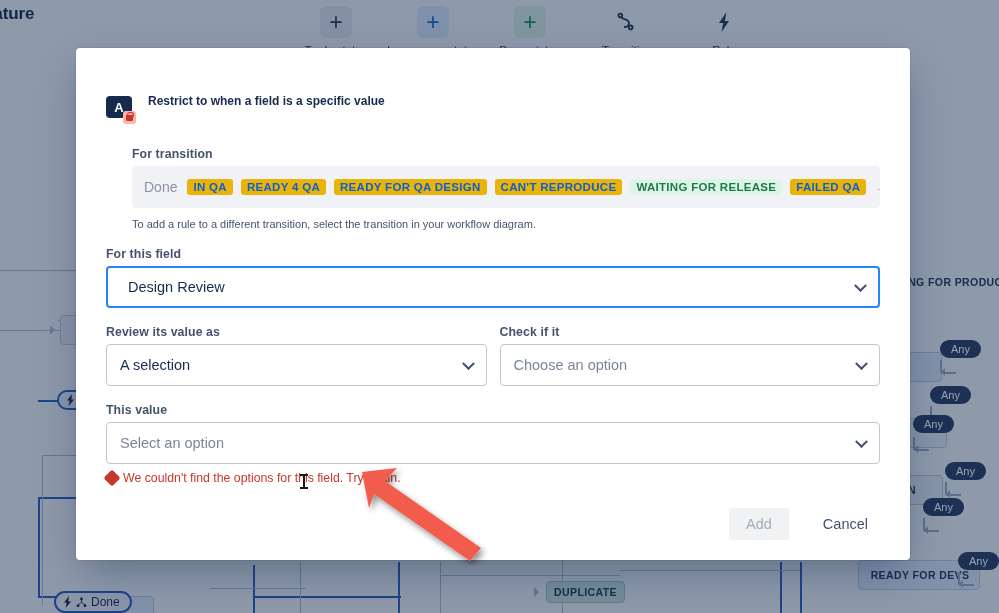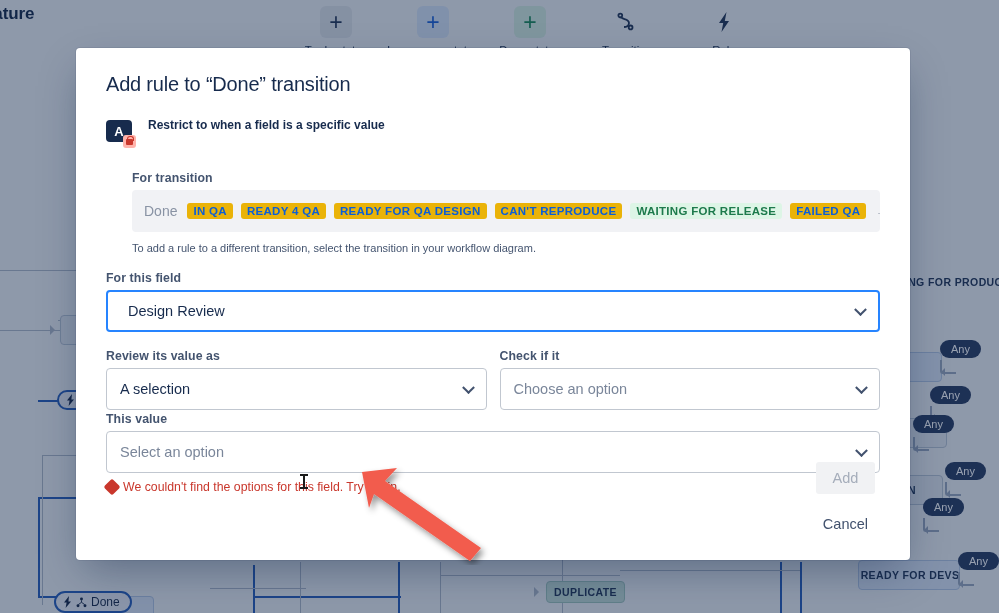--- a/index.html
+++ b/index.html
@@ -176,21 +176,21 @@
 
   .err-row { display: flex; align-items: center; gap: 5px; margin-top: 7px; }
   .err-icon {
     width: 12px; height: 12px; background: #c9372c;
     transform: rotate(45deg); border-radius: 2px; flex: none;
   }
   .err-text { font-size: 12.3px; color: #c9372c; }
 
   .actions {
     position: absolute; right: 30px; bottom: 20px;
-    display: flex; align-items: center; gap: 14px; flex-direction: column;
+    display: flex; align-items: center; gap: 22px;
   }
   .btn-add {
     background: #f1f2f4; color: #a5adba; border: 0; border-radius: 3px;
     font-size: 14.5px; padding: 8px 17px; font-family: inherit; cursor: default;
   }
   .btn-cancel {
     background: transparent; color: #42526e; border: 0;
     font-size: 14.5px; padding: 8px 12px; font-family: inherit; cursor: pointer;
   }
 
@@ -265,21 +265,21 @@
     <div class="wf-line soft" style="left:440px;top:562px;width:1px;height:51px;"></div>
     <div class="wf-line soft" style="left:562px;top:560px;width:1px;height:53px;"></div>
     <div class="wf-line soft" style="left:440px;top:575px;width:180px;height:1px;"></div>
     <div class="wf-line" style="left:780px;top:562px;width:2px;height:51px;"></div>
     <div class="wf-line" style="left:800px;top:562px;width:2px;height:51px;"></div>
     <div class="wf-line soft" style="left:620px;top:570px;width:180px;height:1px;"></div>
 
     <div class="wf-node" style="left:888px;top:270px;width:130px;height:24px;justify-content:flex-start;border:none;background:transparent;">TING FOR PRODUCT</div>
     <div class="wf-node lblue" style="left:880px;top:352px;width:62px;height:30px;justify-content:flex-start;">CT</div>
     <div class="wf-node" style="left:885px;top:475px;width:58px;height:30px;justify-content:flex-start;">IGN</div>
-    <div class="wf-node lblue" style="left:858px;top:560px;width:102px;height:30px;padding-left:12px;">READY FOR DEVS</div>
+    <div class="wf-node lblue" style="left:858px;top:560px;width:122px;height:30px;padding-left:12px;">READY FOR DEVS</div>
     <div class="wf-node teal" style="left:546px;top:581px;width:79px;height:22px;">DUPLICATE</div>
     <div class="wf-node lblue" style="left:88px;top:596px;width:66px;height:22px;justify-content:flex-start;">4 QA</div>
 
     <div class="wf-node" style="left:885px;top:418px;width:62px;height:30px;justify-content:flex-start;"></div>
     <div class="wf-node" style="left:60px;top:315px;width:60px;height:30px;"></div>
     <div class="arrow-head" style="left:50px;top:325px;"></div>
     <div class="arrow-head" style="left:534px;top:587px;"></div>
 
     <div class="any-pill" style="left:940px;top:340px;">Any</div>
     <div class="loop-arrow" style="left:940px;top:360px;"></div>
@@ -316,21 +316,20 @@
         <path d="M6 3.6 v2.2 M2.6 8.2 L6 5.8 L9.4 8.2" stroke="#1b2c4d" stroke-width="1" fill="none"></path>
       </svg>
       <span>Done</span>
     </div>
   </div>
 
   <div class="bg-dim"></div>
 
   <div class="modal">
 
-    <div class="modal-title">Add rule to “Done” transition</div>
 
     <div class="rule-head">
       <div class="rule-icon">
         <div class="sq">A</div>
         <div class="lock">
             <div class="body"></div>
           </div>
       </div>
       <div>
         <div class="rule-title">Restrict to when a field is a specific value</div>
@@ -372,21 +371,21 @@
       </div>
       <div class="col">
         <div class="field-label">Check if it</div>
         <div class="select">
           <span class="ph">Choose an option</span>
           <span class="chev"></span>
         </div>
       </div>
     </div>
 
-    <div style="margin-top:2px;">
+    <div style="margin-top:17px;">
       <div class="field-label">This value</div>
       <div class="select">
         <span class="ph">Select an option</span>
         <span class="chev"></span>
       </div>
       <div class="err-row">
         <span class="err-icon"></span>
         <span class="err-text">We couldn't find the options for this field. Try again.</span>
       </div>
     </div>

